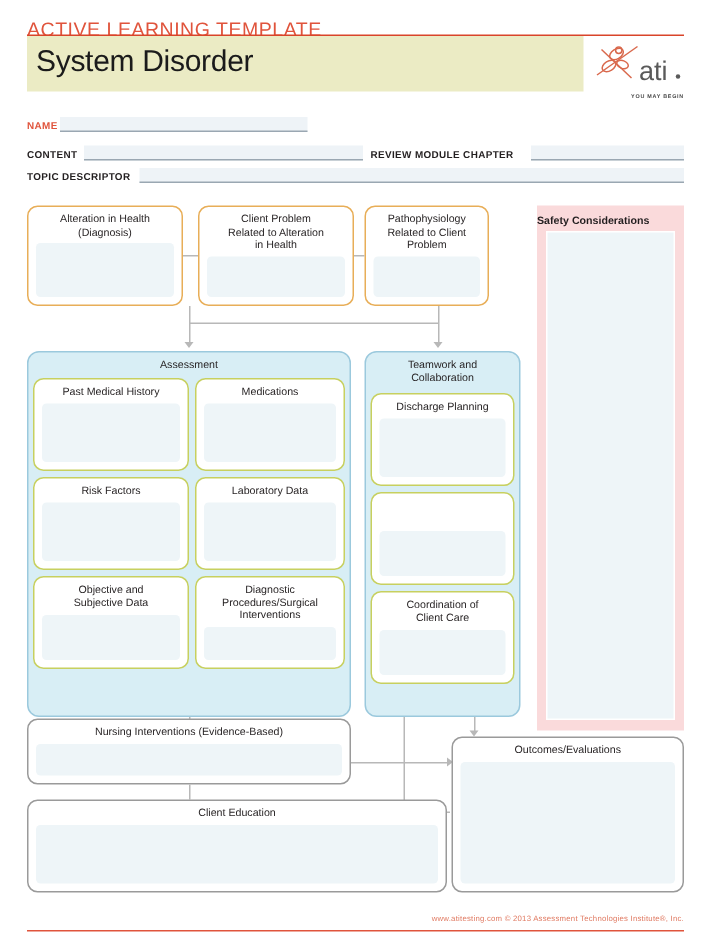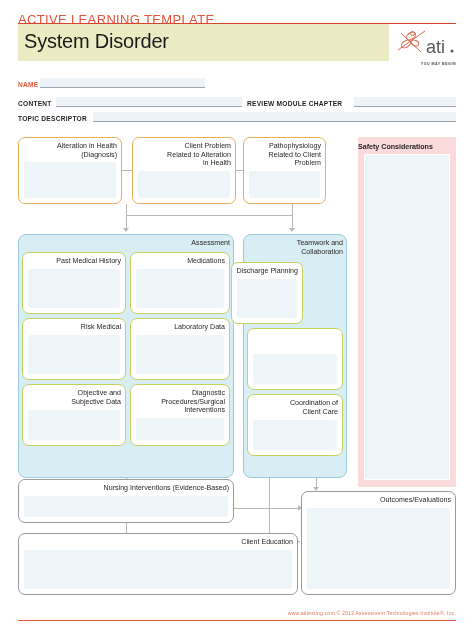--- a/index.html
+++ b/index.html
@@ -93,21 +93,21 @@
   .node {
     position: absolute;
     box-sizing: border-box;
     border-radius: 7px;
     background: #ffffff;
     border: 1.1px solid #c9c9c9;
   }
   .node > .node-title {
     position: absolute;
     left: 4px; right: 4px; top: 4px;
-    text-align: right;
+    text-align: center;
     font-size: 7.1px;
     line-height: 8.6px;
     color: #231f20;
   }
   .node > .node-fill {
     position: absolute;
     left: 5px; right: 5px;
     bottom: 5px;
     background: #eef5f8;
     border-radius: 3px;
@@ -123,21 +123,21 @@
     border-radius: 8px;
   }
   .group.assessment,
   .group.teamwork {
     background: #d8eef5;
     border: 1.1px solid #9bc9dd;
   }
   .group > .group-title {
     position: absolute;
     left: 3px; right: 3px; top: 4px;
-    text-align: right;
+    text-align: center;
     font-size: 7.1px;
     line-height: 8.6px;
     color: #231f20;
   }
   .group.safety {
     background: #fadadb;
     border: none;
     border-radius: 0;
   }
   .safety-title {
@@ -269,21 +269,21 @@
     <div class="node-title">Past Medical History</div>
     <div class="node-fill" style="top:16px;"></div>
   </div>
 
   <div class="node olive" style="left:130px; top:252px; width:100px; height:62px;">
     <div class="node-title">Medications</div>
     <div class="node-fill" style="top:16px;"></div>
   </div>
 
   <div class="node olive" style="left:22px; top:318px; width:104px; height:62px;">
-    <div class="node-title">Risk Medical</div>
+    <div class="node-title">Risk Factors</div>
     <div class="node-fill" style="top:16px;"></div>
   </div>
 
   <div class="node olive" style="left:22px; top:384px; width:104px; height:62px;">
     <div class="node-title">Objective and<br>Subjective Data</div>
     <div class="node-fill" style="top:25px;"></div>
   </div>
 
   <div class="node olive" style="left:130px; top:318px; width:100px; height:62px;">
     <div class="node-title">Laboratory Data</div>
@@ -292,21 +292,21 @@
 
   <div class="node olive" style="left:130px; top:384px; width:100px; height:62px;">
     <div class="node-title">Diagnostic<br>Procedures/Surgical<br>Interventions</div>
     <div class="node-fill" style="top:33px;"></div>
   </div>
 
   <div class="group teamwork" style="left:243px; top:234px; width:104px; height:244px;">
     <div class="group-title">Teamwork and<br>Collaboration</div>
   </div>
 
-  <div class="node olive" style="left:231px; top:262px; width:72px; height:62px;padding-left:15px;">
+  <div class="node olive" style="left:247px; top:262px; width:96px; height:62px;padding-left:15px;">
     <div class="node-title">Discharge Planning</div>
     <div class="node-fill" style="top:16px;"></div>
   </div>
 
   <div class="node olive" style="left:247px; top:328px; width:96px; height:62px;">
     <div class="node-fill" style="top:25px;"></div>
   </div>
 
   <div class="node olive" style="left:247px; top:394px; width:96px; height:62px;">
     <div class="node-title">Coordination of<br>Client Care</div>

